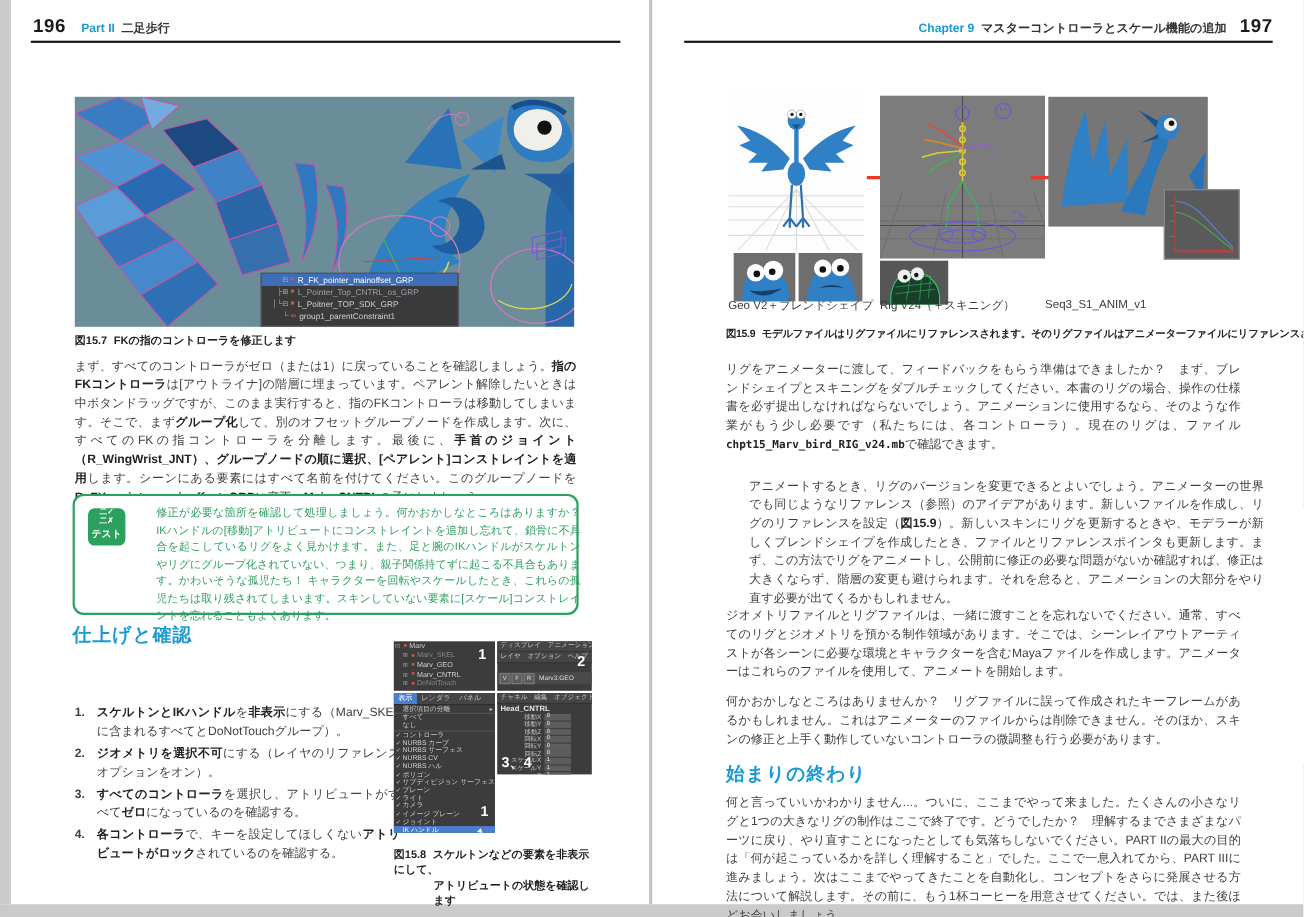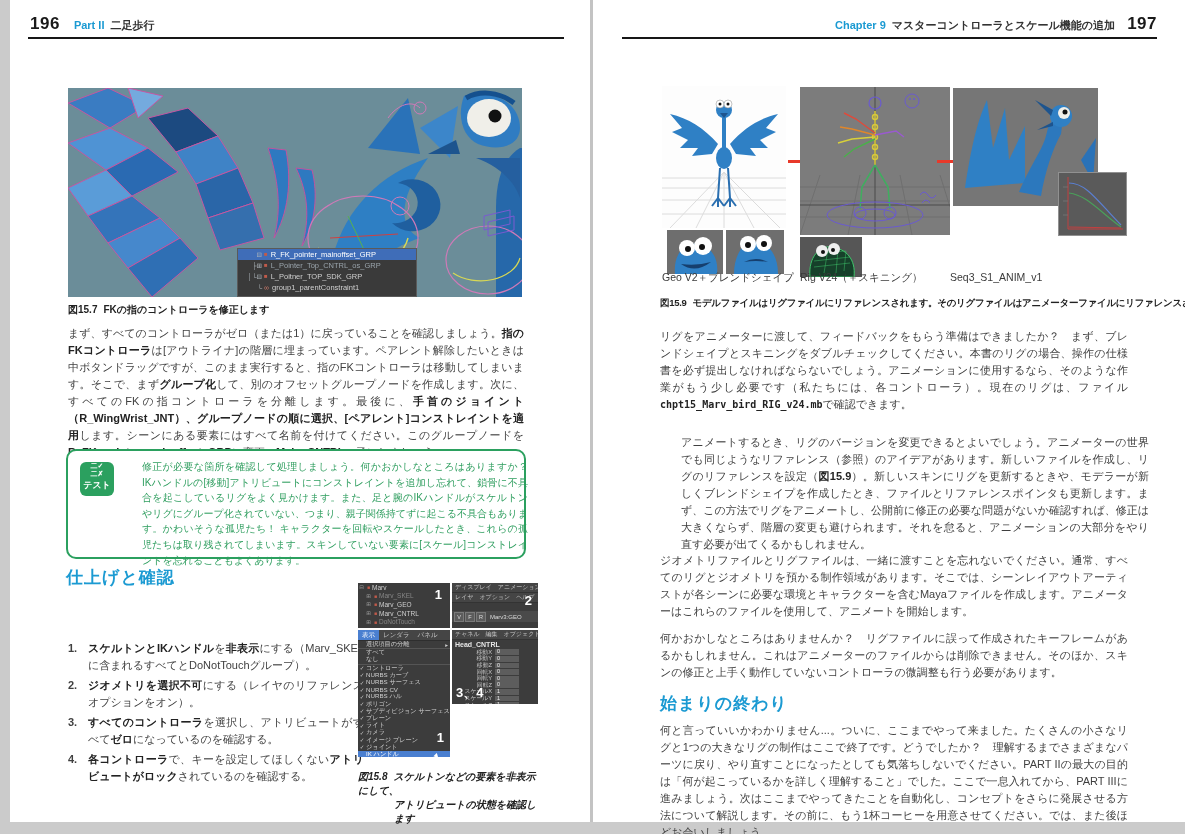--- a/index.html
+++ b/index.html
@@ -79,21 +79,21 @@
   .mi-check{width:8px;flex:none;text-align:center;font-size:5.5px;color:#cfcfcf;}
   .mi-label{flex:1;}
   .mi-sub{margin-right:2px;font-size:5.5px;}
   .mi.hl{background:#4a7fd0;color:#fff;}
   .mi-cursor{position:absolute;right:10px;top:1px;color:#fff;font-size:6px;transform:rotate(45deg);}
   .cb-node{height:9px;line-height:9px;font-size:7px;font-weight:700;color:#e6e6e6;padding-left:3px;white-space:nowrap;}
   .at-row{display:flex;align-items:center;height:6.6px;}
   .at-name{width:40px;flex:none;text-align:right;font-size:5.8px;color:#c8c8c8;padding-right:3px;white-space:nowrap;}
   .at-val{width:22px;height:5.8px;background:#5d5d5d;font-size:5.4px;line-height:5.8px;color:#eee;padding-left:2px;}
 
-  .f158cap{left:358px;top:770px;width:186px;font-style:italic;}
+  .f158cap{left:358px;top:770px;width:186px;}
   .f158cap .l2{display:block;padding-left:36px;}
 
   
   .figimg{position:absolute;overflow:hidden;}
   .arrow{position:absolute;width:26px;height:3px;background:#e8392a;}
   .arrow:after{content:"";position:absolute;right:-7px;top:-4px;border-left:8px solid #e8392a;
                border-top:5.5px solid transparent;border-bottom:5.5px solid transparent;}
   .imgcap{position:absolute;font-size:10.5px;color:#3a3a3a;white-space:nowrap;}
   .f159cap{left:660px;top:297px;width:470px;font-size:9.5px;letter-spacing:-.3px;white-space:nowrap;}
 </style>

